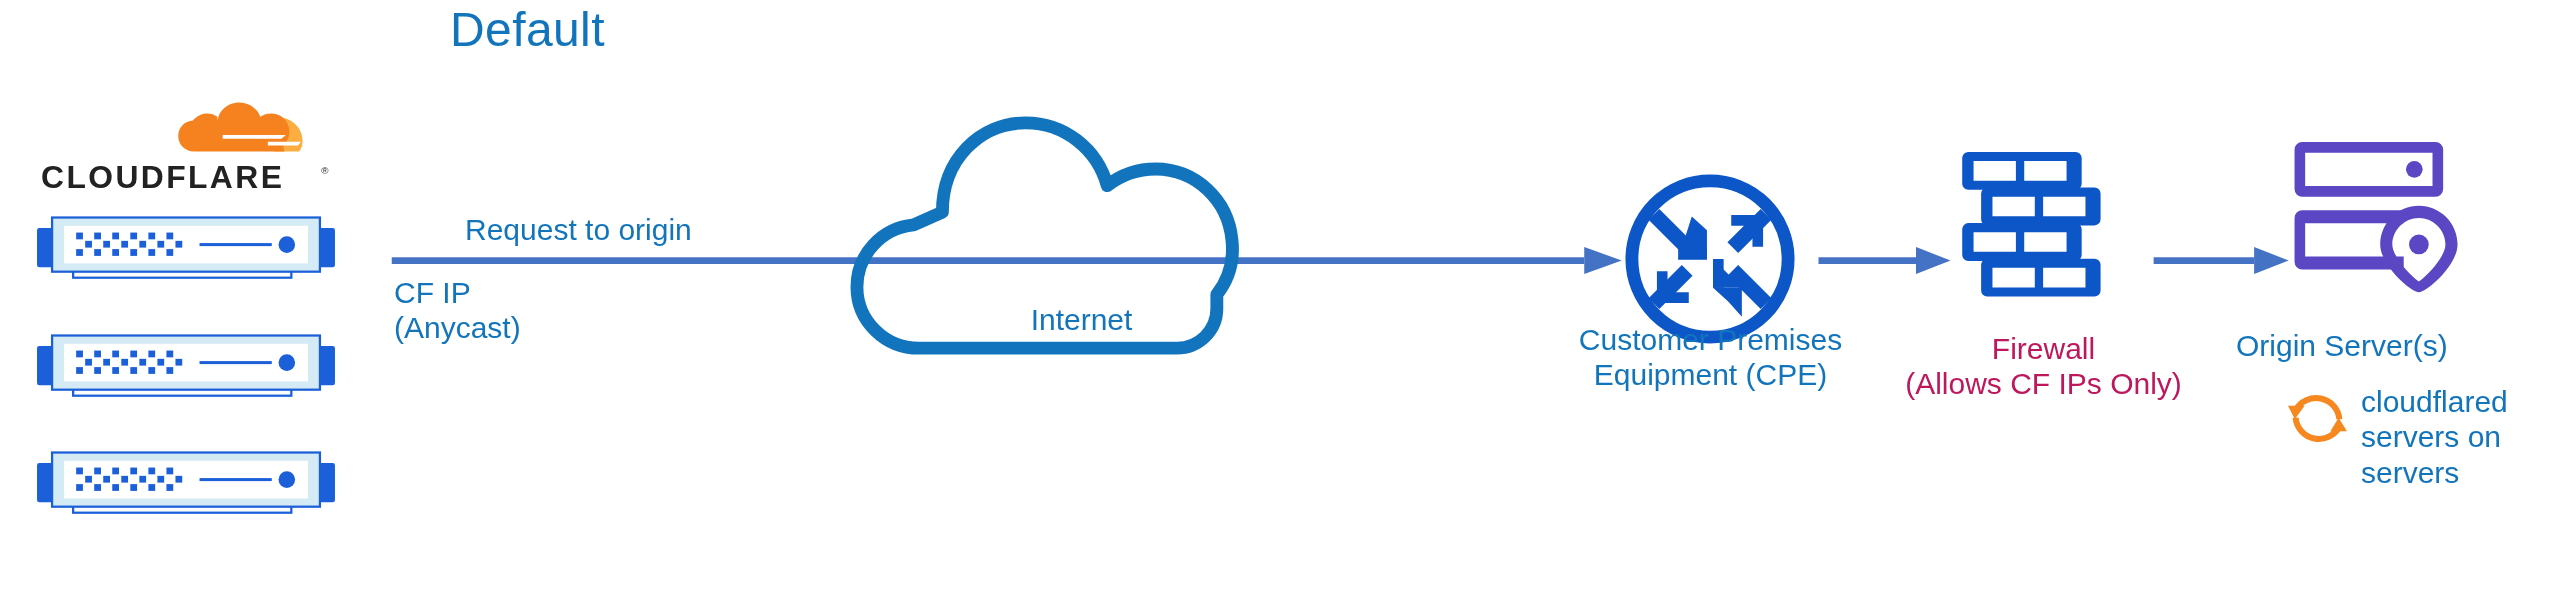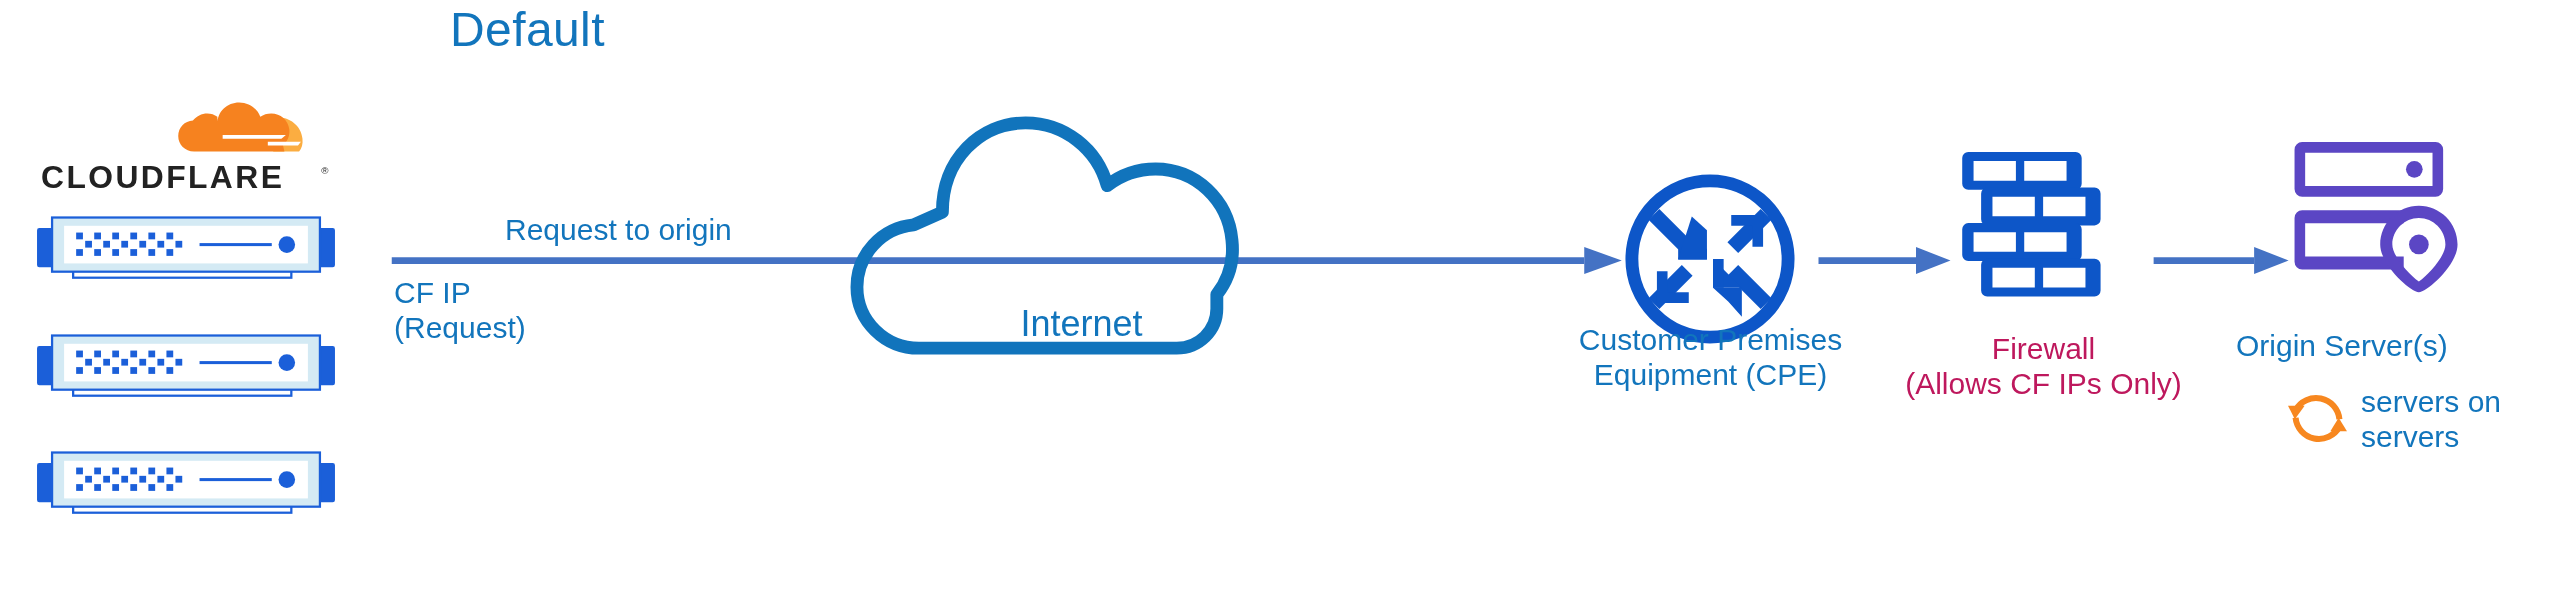--- a/index.html
+++ b/index.html
@@ -52,38 +52,37 @@
   
   .switch-unit { width: 318px; height: 79px; }
 
   
   #request-label {
     left: 465px;
     top: 213px;
     font-size: 30px;
     color: #1275BC;
     white-space: nowrap;
-    margin-left: 40px;
   }
   #cfip-label {
     left: 394px;
     top: 275px;
     font-size: 30px;
     color: #1275BC;
     line-height: 1.18;
   }
 
   
   #internet-cloud { left: 832px; top: 106px; width: 499px; height: 250px; }
   #internet-label {
     left: 832px;
     top: 303px;
     width: 499px;
     text-align: center;
-    font-size: 36px;
+    font-size: 30px;
     color: #1275BC;
   }
 
   
   #cpe-icon { left: 1619px; top: 168px; width: 182px; height: 182px; }
   #cpe-label {
     left: 1525px;
     top: 322px;
     width: 371px;
     text-align: center;
@@ -247,21 +246,21 @@
 
   <svg class="abs arrow-svg" style="left:386px; top:241px; width:1249px; height:39px;" viewBox="0 0 1650 52">
     <line x1="0" y1="26" x2="1590" y2="26" stroke="#4472C4" stroke-width="9"></line>
     <polygon points="1590,8 1640,26 1590,44" fill="#4472C4"></polygon>
   </svg>
 
   <div class="abs" id="request-label">Request to origin</div>
 
   <div class="abs" id="cfip-label">
     <div>CF IP</div>
-    <div>(Request)</div>
+    <div>(Anycast)</div>
   </div>
 
   <svg class="abs" id="internet-cloud" viewBox="0 0 660 330">
     <path d="M146 140
              C146 70 196 22 256 22
              C308 22 351 57 364 105
              C382 91 404 83 428 83
              C481 83 524 124 529 177
              C532 205 524 230 509 249
              L509 268
@@ -354,18 +353,19 @@
 
   <svg class="abs" id="cloudflared-icon" viewBox="0 0 86 86">
     <g fill="none" stroke="#F7871F" stroke-width="8">
       <path d="M14 32 A31 31 0 0 1 72 44"></path>
       <path d="M72 54 A31 31 0 0 1 14 42"></path>
     </g>
     <polygon points="4,26 26,26 13,44" fill="#F7871F"></polygon>
     <polygon points="60,60 82,60 71,42" fill="#F7871F"></polygon>
   </svg>
   <div class="abs" id="cloudflared-label">
+    <div>cloudflared</div>
     <div>servers on</div>
     <div>servers</div>
   </div>
 
 </div>
 
 
 </body></html>

